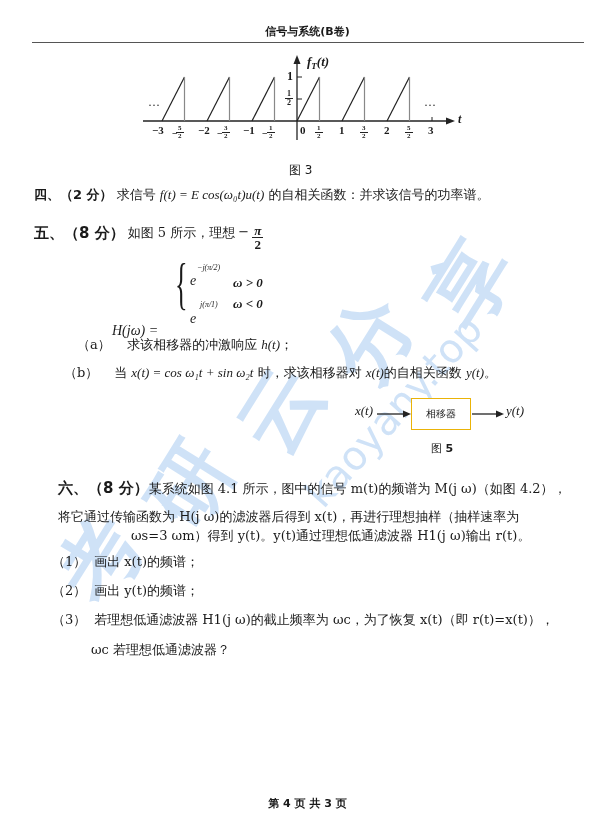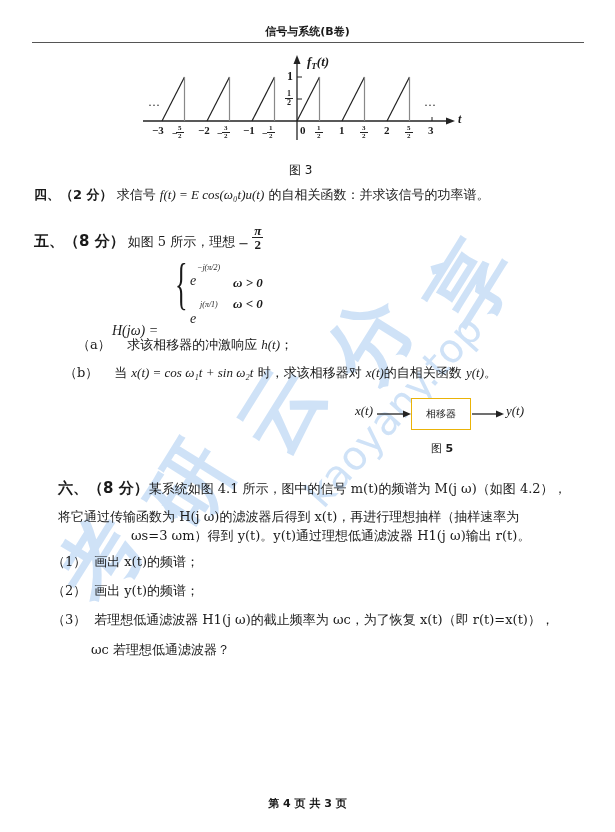--- a/index.html
+++ b/index.html
@@ -117,21 +117,21 @@
 
 <div class="abs fig-caption" style="left:289px;top:162px;">图 3</div>
 
 <div class="abs line" style="left:34px;top:186px;">
   <span class="q-head">四、（2 分）</span>
   <span>求信号</span>
   <span class="math">f(t) = E cos(ω₀t)u(t)</span>
   <span>的自相关函数：并求该信号的功率谱。</span>
 </div>
 
-<div class="abs line" style="left:34px;top:224px;display:flex;align-items:flex-end;gap:3px;">
+<div class="abs line" style="left:34px;top:224px;display:flex;align-items:flex-start;gap:3px;">
   <span class="q-head-big">五、（8 分）</span>
   <span>如图 5 所示，理想</span>
   <span>−</span>
   <span class="frac math" style="font-size:13px;font-weight:bold;">
     <span class="num">π</span>
     <span style="font-style:normal;">2</span>
   </span>
 </div>
 
 <span class="abs math" style="left:112px;top:287px;font-size:14px;margin-top:36px;">H(jω) =</span>

